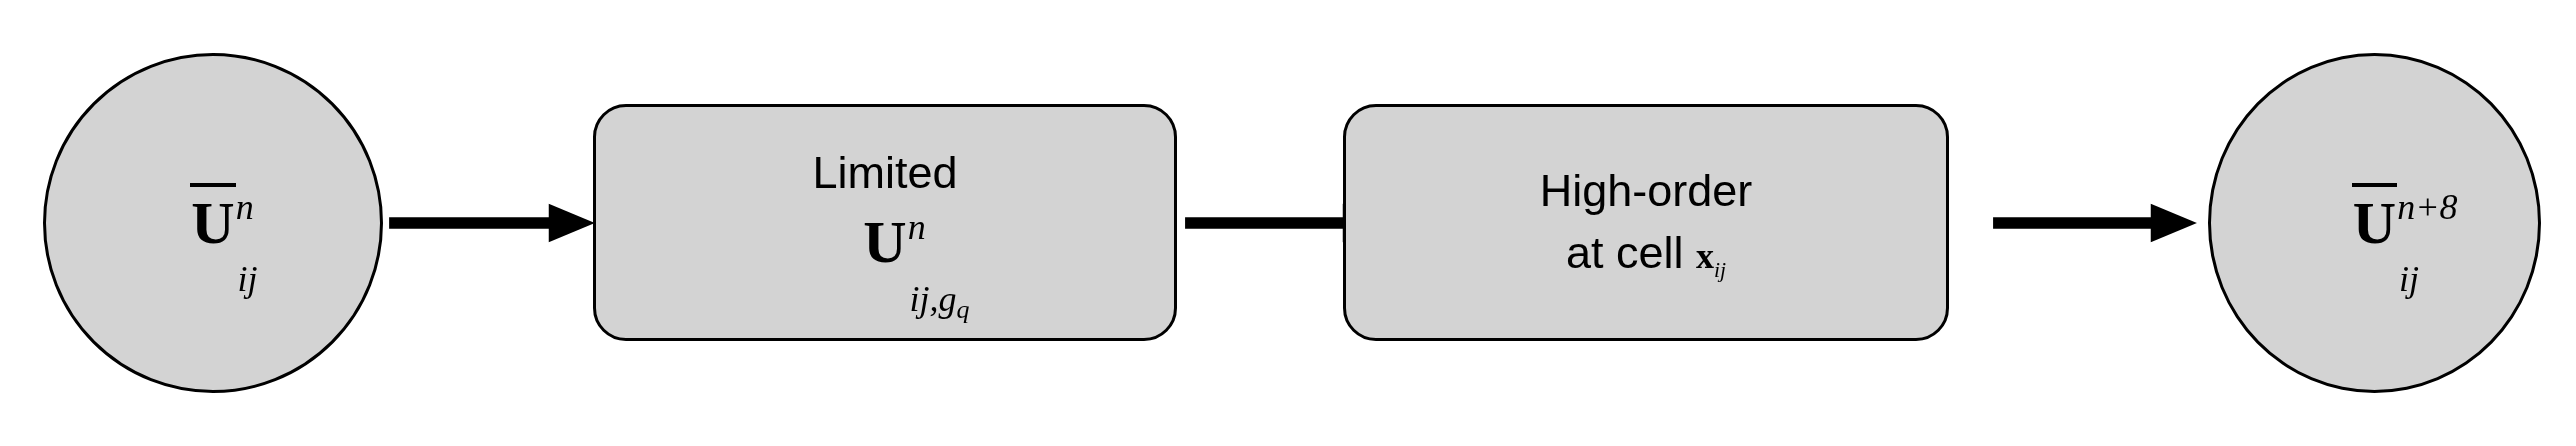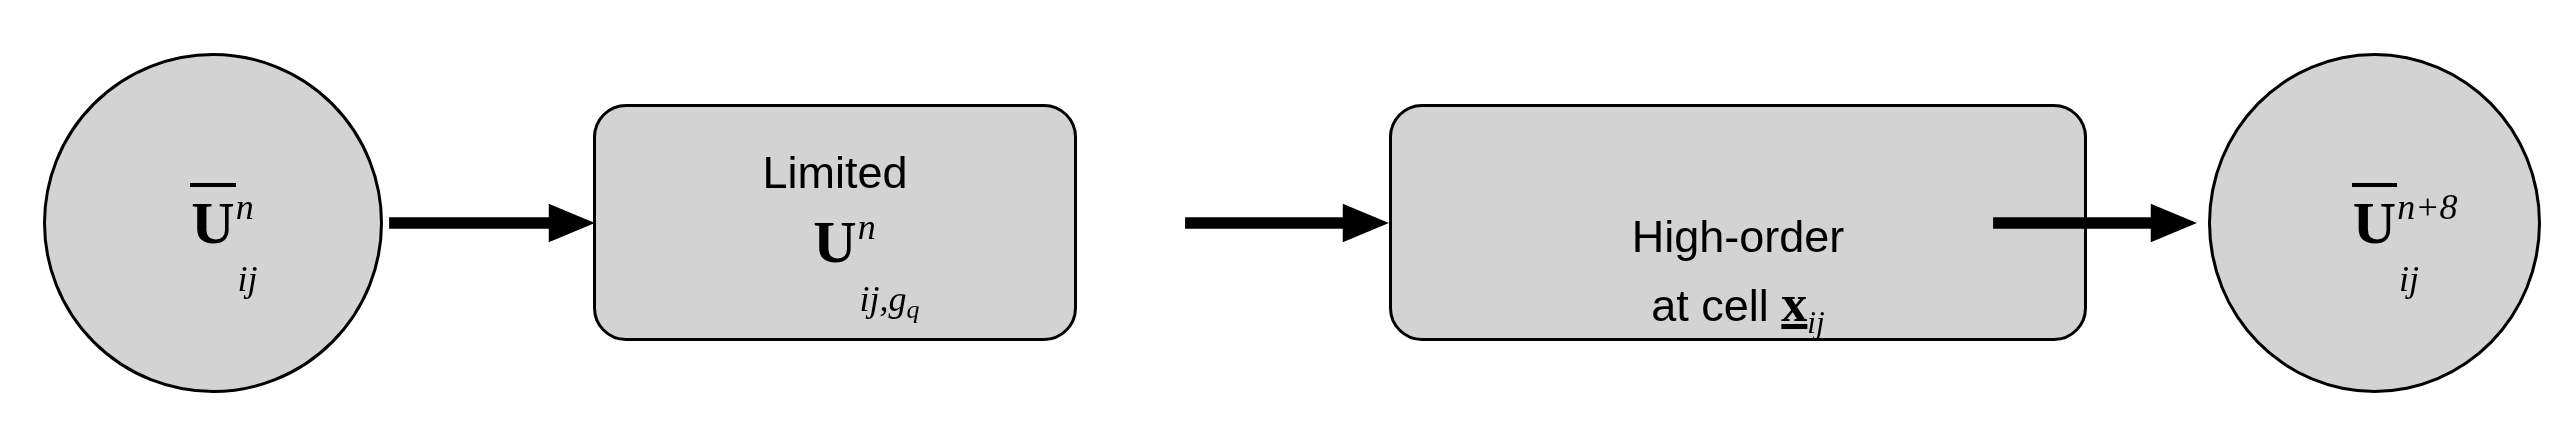--- a/index.html
+++ b/index.html
@@ -127,41 +127,41 @@
     </span>
   </div>
 
   <div class="arrow" style="left:389px; top:198px;">
     <svg width="206" height="50" viewBox="0 0 214 52" aria-hidden="true">
       <line x1="0" y1="26" x2="174" y2="26" stroke="#000000" stroke-width="12"></line>
       <polygon points="166,6 214,26 166,46" fill="#000000"></polygon>
     </svg>
   </div>
 
-  <div class="node rbox" style="left:593px; top:104px; width:484px; height:237px;">
+  <div class="node rbox" style="left:593px; top:104px; width:584px; height:237px;">
     <div>
       <div class="label-plain">Limited</div>
       <span class="math mathline">
         <span class="base">U</span><span class="scripts"><span class="sup-s">n</span><span class="sub-s"><span>ij,g</span><span class="deep">q</span></span></span>
       </span>
     </div>
   </div>
 
   <div class="arrow" style="left:1185px; top:198px;">
     <svg width="204" height="50" viewBox="0 0 212 52" aria-hidden="true">
       <line x1="0" y1="26" x2="172" y2="26" stroke="#000000" stroke-width="12"></line>
       <polygon points="164,6 212,26 164,46" fill="#000000"></polygon>
     </svg>
   </div>
 
-  <div class="node rbox" style="left:1389px; top:104px; width:698px; height:237px;align-items:flex-end;">
+  <div class="node rbox" style="left:1343px; top:104px; width:606px; height:237px;">
     <div>
       <div class="label-plain">High-order</div>
       <div class="label-plain" style="margin-top:3.8px;">
-        <span>at cell </span><span class="math" style="font-size:52px;text-decoration:underline;"><span class="base">x</span><sub>ij</sub></span>
+        <span>at cell </span><span class="math" style="font-size:36px;"><span class="base">x</span><sub>ij</sub></span>
       </div>
     </div>
   </div>
 
   <div class="arrow" style="left:1993px; top:198px;">
     <svg width="204" height="50" viewBox="0 0 212 52" aria-hidden="true">
       <line x1="0" y1="26" x2="172" y2="26" stroke="#000000" stroke-width="12"></line>
       <polygon points="164,6 212,26 164,46" fill="#000000"></polygon>
     </svg>
   </div>

